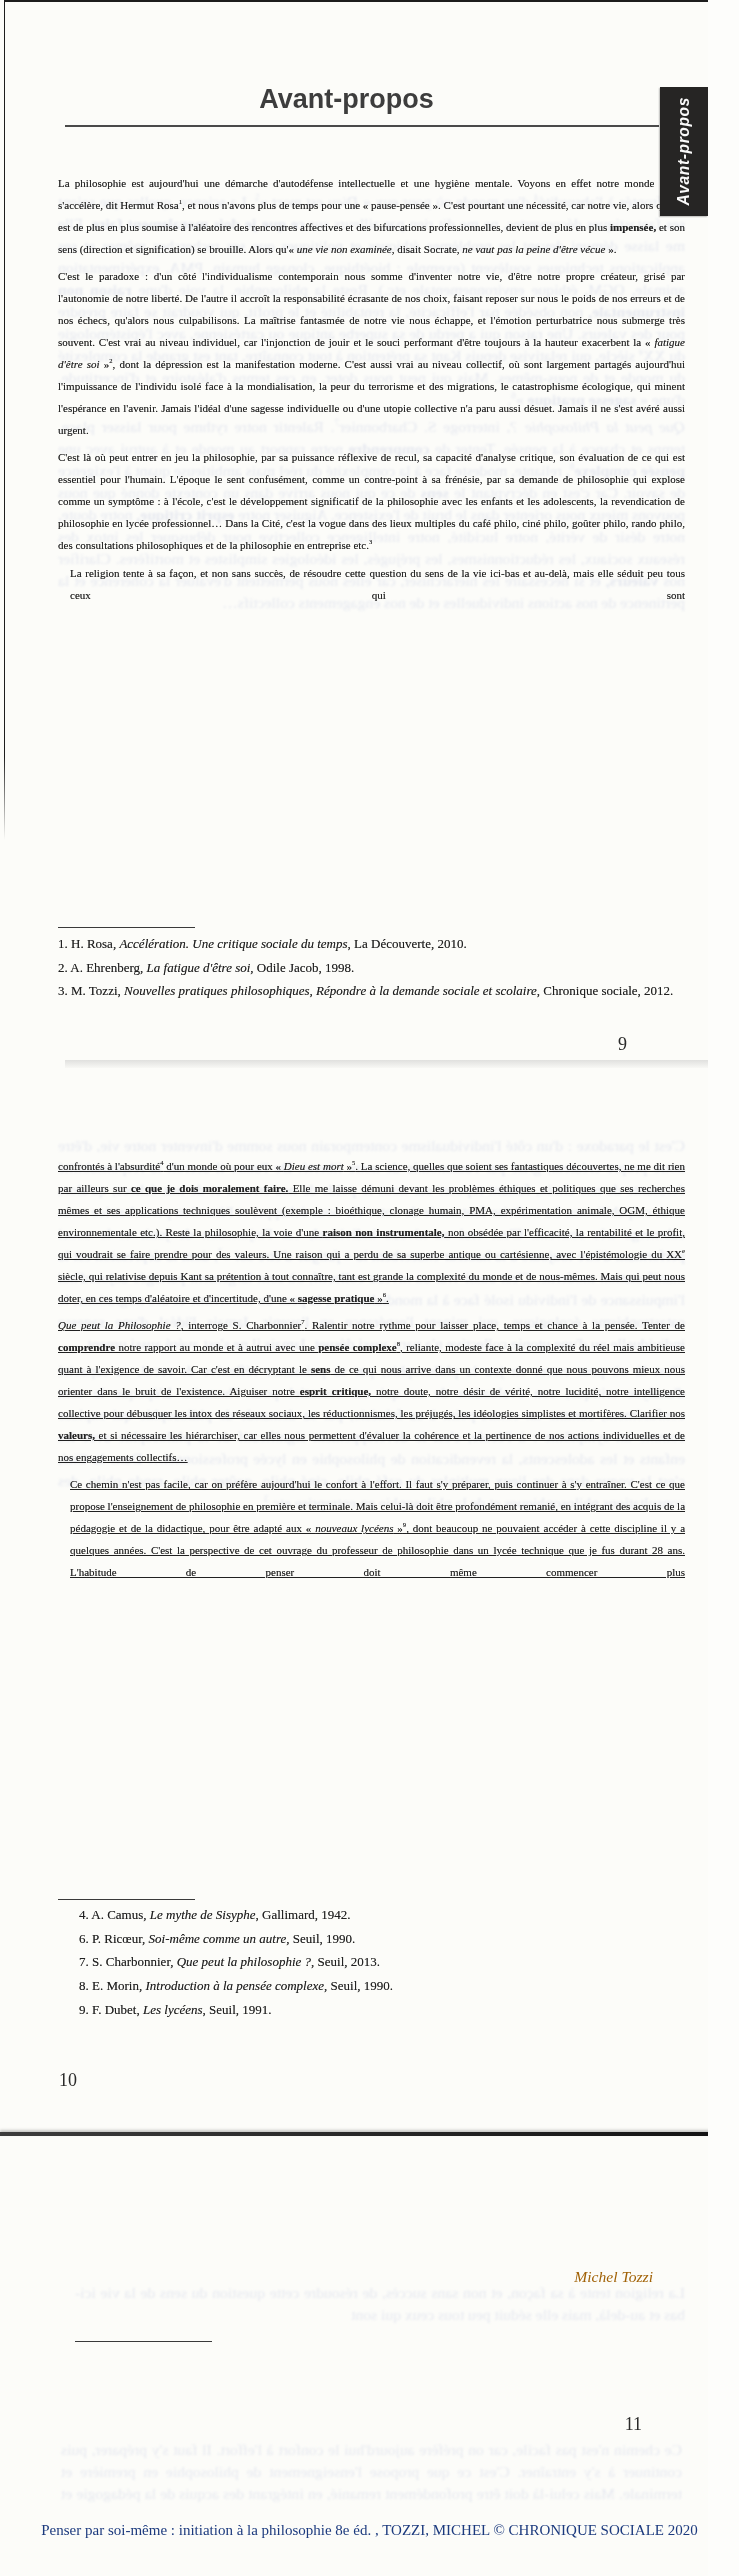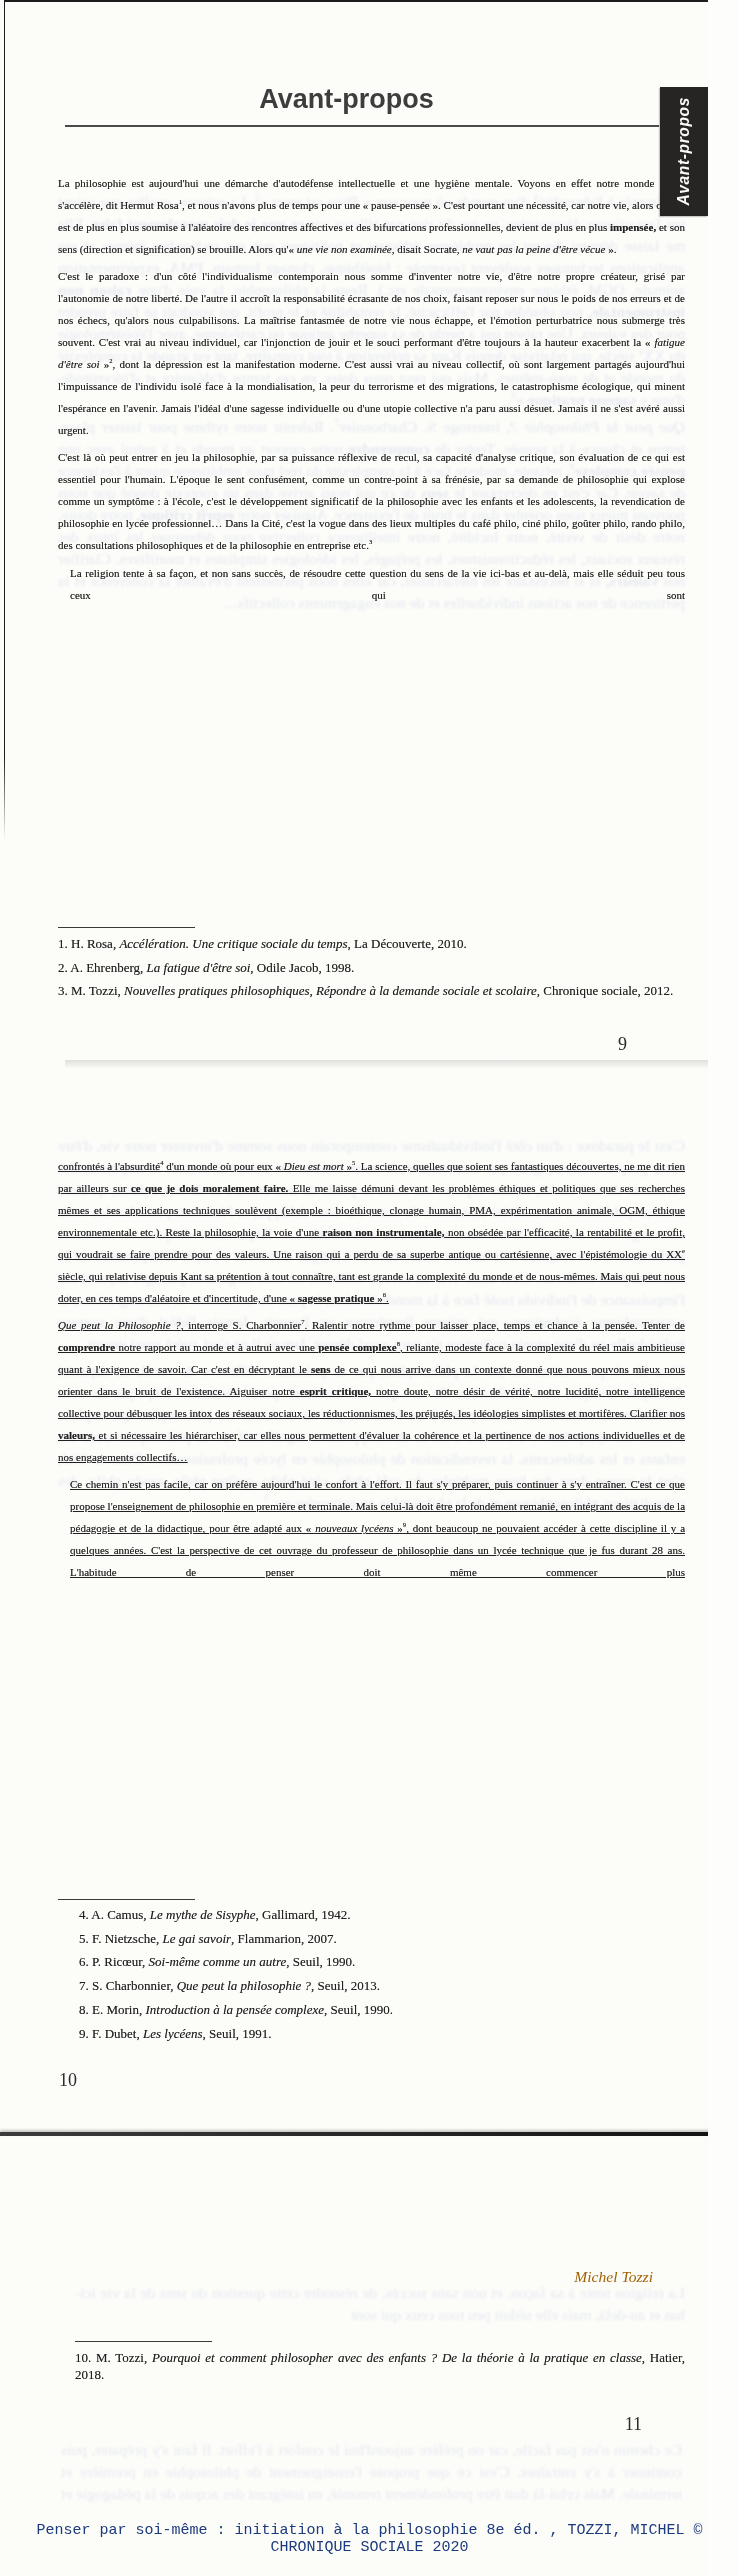--- a/index.html
+++ b/index.html
@@ -45,21 +45,21 @@
     background:linear-gradient(to right,#3c3c3c,#121212);
     box-shadow:0 -1.7px 2.9px rgba(120,120,120,.45);}
   
   .ghost{position:absolute;transform:scaleX(-1);color:#8d99c9;opacity:.20;filter:blur(1.2px);
     font-size:15.6px;line-height:22px;text-align:justify;overflow:hidden;pointer-events:none;user-select:none;}
   .ghost p{margin:0 0 5.2px 0;}
   
   .signature{position:absolute;font-style:italic;font-size:15.6px;color:#a16207;margin-left:32px;}
   
   .credit{position:absolute;top:2522px;left:0;width:739px;text-align:center;
-    font-family:Liberation Mono, monospace;font-size:15px;color:#1c3a7e;}
+    font-family:Liberation Serif, serif;font-size:15px;color:#1c3a7e;}
 </style>
 </head>
 <body>
 
 <div id="canvas">
 
   <div class="edge-top"></div>
   <div class="edge-left"></div>
 
   <div class="ghost" style="top:191px;left:58px;width:627px;height:710px;">
@@ -94,41 +94,37 @@
 
   <div class="body" style="top:1155px;left:58px;width:627px;text-decoration:underline;">
     <p>confrontés à l'absurdité<sup>4</sup> d'un monde où pour eux « <i>Dieu est mort</i> »<sup>5</sup>. La science, quelles que soient ses fantastiques découvertes, ne me dit rien par ailleurs sur <b>ce que je dois moralement faire.</b> Elle me laisse démuni devant les problèmes éthiques et politiques que ses recherches mêmes et ses applications techniques soulèvent (exemple : bioéthique, clonage humain, PMA, expérimentation animale, OGM, éthique environnementale etc.). Reste la philosophie, la voie d'une <b>raison non instrumentale,</b> non obsédée par l'efficacité, la rentabilité et le profit, qui voudrait se faire prendre pour des valeurs. Une raison qui a perdu de sa superbe antique ou cartésienne, avec l'épistémologie du XX<sup>e</sup> siècle, qui relativise depuis Kant sa prétention à tout connaître, tant est grande la complexité du monde et de nous-mêmes. Mais qui peut nous doter, en ces temps d'aléatoire et d'incertitude, d'une « <b>sagesse pratique</b> »<sup>6</sup>.</p>
     <p><i>Que peut la Philosophie ?</i>, interroge S. Charbonnier<sup>7</sup>. Ralentir notre rythme pour laisser place, temps et chance à la pensée. Tenter de <b>comprendre</b> notre rapport au monde et à autrui avec une <b>pensée complexe</b><sup>8</sup>, reliante, modeste face à la complexité du réel mais ambitieuse quant à l'exigence de savoir. Car c'est en décryptant le <b>sens</b> de ce qui nous arrive dans un contexte donné que nous pouvons mieux nous orienter dans le bruit de l'existence. Aiguiser notre <b>esprit critique,</b> notre doute, notre désir de vérité, notre lucidité, notre intelligence collective pour débusquer les intox des réseaux sociaux, les réductionnismes, les préjugés, les idéologies simplistes et mortifères. Clarifier nos <b>valeurs,</b> et si nécessaire les hiérarchiser, car elles nous permettent d'évaluer la cohérence et la pertinence de nos actions individuelles et de nos engagements collectifs…</p>
     <p class="runover">Ce chemin n'est pas facile, car on préfère aujourd'hui le confort à l'effort. Il faut s'y préparer, puis continuer à s'y entraîner. C'est ce que propose l'enseignement de philosophie en première et terminale. Mais celui-là doit être profondément remanié, en intégrant des acquis de la pédagogie et de la didactique, pour être adapté aux « <i>nouveaux lycéens</i> »<sup>9</sup>, dont beaucoup ne pouvaient accéder à cette discipline il y a quelques années. C'est la perspective de cet ouvrage du professeur de philosophie dans un lycée technique que je fus durant 28 ans. L'habitude de penser doit même commencer plus</p>
   </div>
 
   <div class="fn-rule" style="top:1899px;left:58px;width:137px;"></div>
   <div class="footnotes" style="top:1907px;left:58px;width:627px;margin-left:21px;">
     <p>4. A. Camus, <i>Le mythe de Sisyphe</i>, Gallimard, 1942.</p>
-    <p>5. F. Nietzsche, <i>Le gai savoir</i>, Flammarion, 2007.</p>
     <p>6. P. Ricœur, <i>Soi-même comme un autre</i>, Seuil, 1990.</p>
     <p>7. S. Charbonnier, <i>Que peut la philosophie ?</i>, Seuil, 2013.</p>
     <p>8. E. Morin, <i>Introduction à la pensée complexe</i>, Seuil, 1990.</p>
     <p>9. F. Dubet, <i>Les lycéens</i>, Seuil, 1991.</p>
   </div>
   <div class="pagenum" style="top:2070px;left:59px;">10</div>
 
   <div class="separator"></div>
 
   <div class="ghost" style="top:2282px;left:75px;width:610px;height:50px;">
     <p>La religion tente à sa façon, et non sans succès, de résoudre cette question du sens de la vie ici-bas et au-delà, mais elle séduit peu tous ceux qui sont</p>
   </div>
 
 
   <div class="signature" style="top:2268px;right:55px;">Michel Tozzi</div>
 
   <div class="fn-rule" style="top:2341px;left:75px;width:137px;"></div>
-  <div class="footnotes" style="top:2350px;left:75px;width:610px;">
-    <p>10. M. Tozzi, <i>Pourquoi et comment philosopher avec des enfants ? De la théorie à la pratique en classe</i>, Hatier, 2018.</p>
-  </div>
   <div class="pagenum" style="top:2414px;right:66px;">11</div>
 
   <div class="ghost" style="top:2439px;left:61px;width:621px;height:64px;">
     <p>Ce chemin n'est pas facile, car on préfère aujourd'hui le confort à l'effort. Il faut s'y préparer, puis continuer à s'y entraîner. C'est ce que propose l'enseignement de philosophie en première et terminale. Mais celui-là doit être profondément remanié, en intégrant des acquis de la pédagogie et de la didactique, pour être adapté aux «  », dont beaucoup ne pouvaient accéder à cette discipline il y a quelques années. C'est la perspective de cet ouvrage du professeur de philosophie dans un lycée technique que je fus durant 28 ans. L'habitude de penser doit même commencer plus</p>
   </div>
 
   <div class="credit">Penser par soi-même : initiation à la philosophie 8e éd. , TOZZI, MICHEL © CHRONIQUE SOCIALE 2020</div>
 
   <div class="tab">
     <span>Avant-propos</span>

